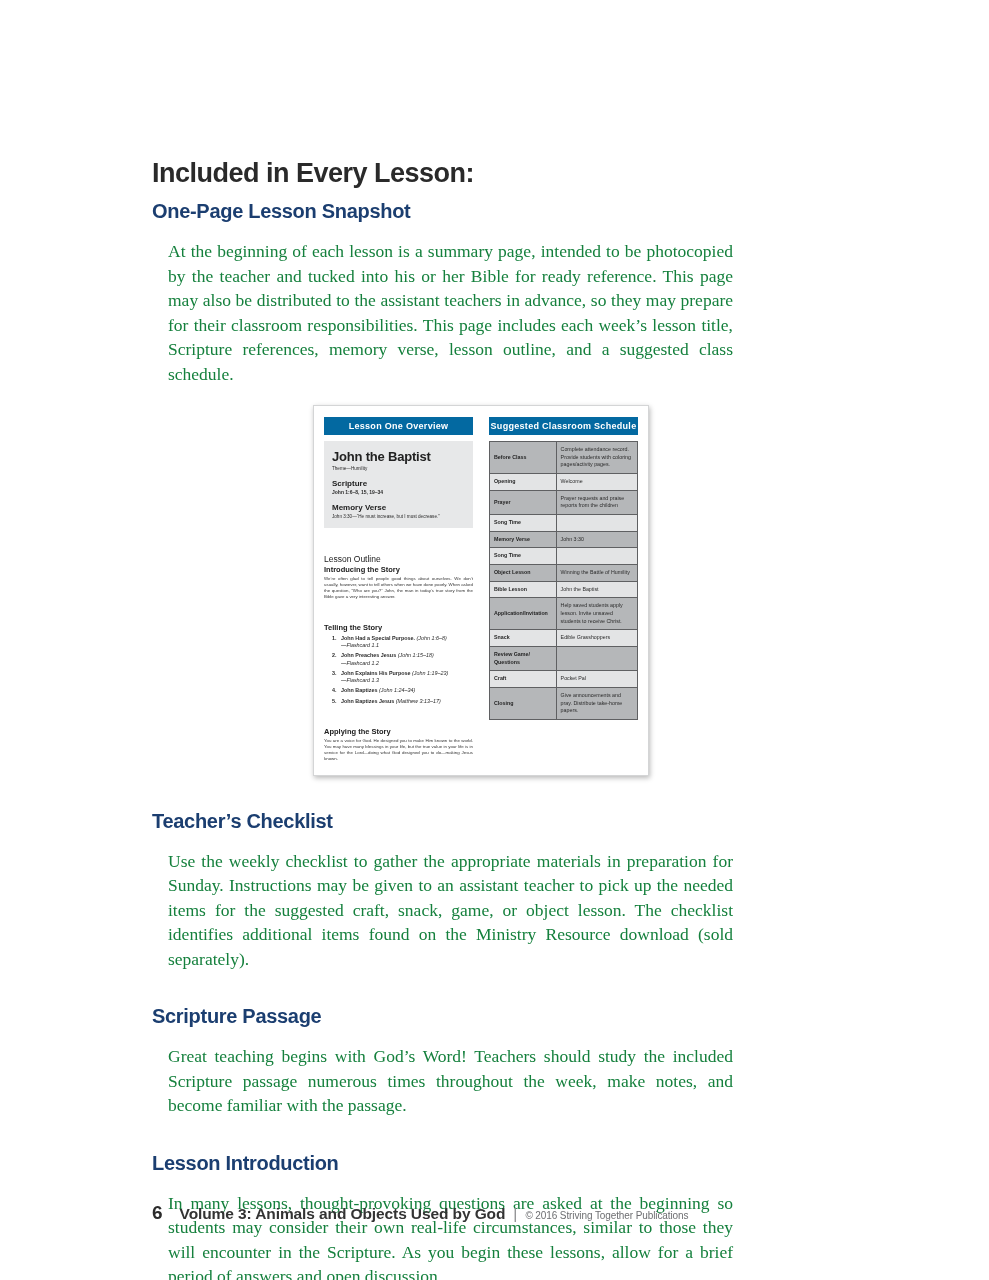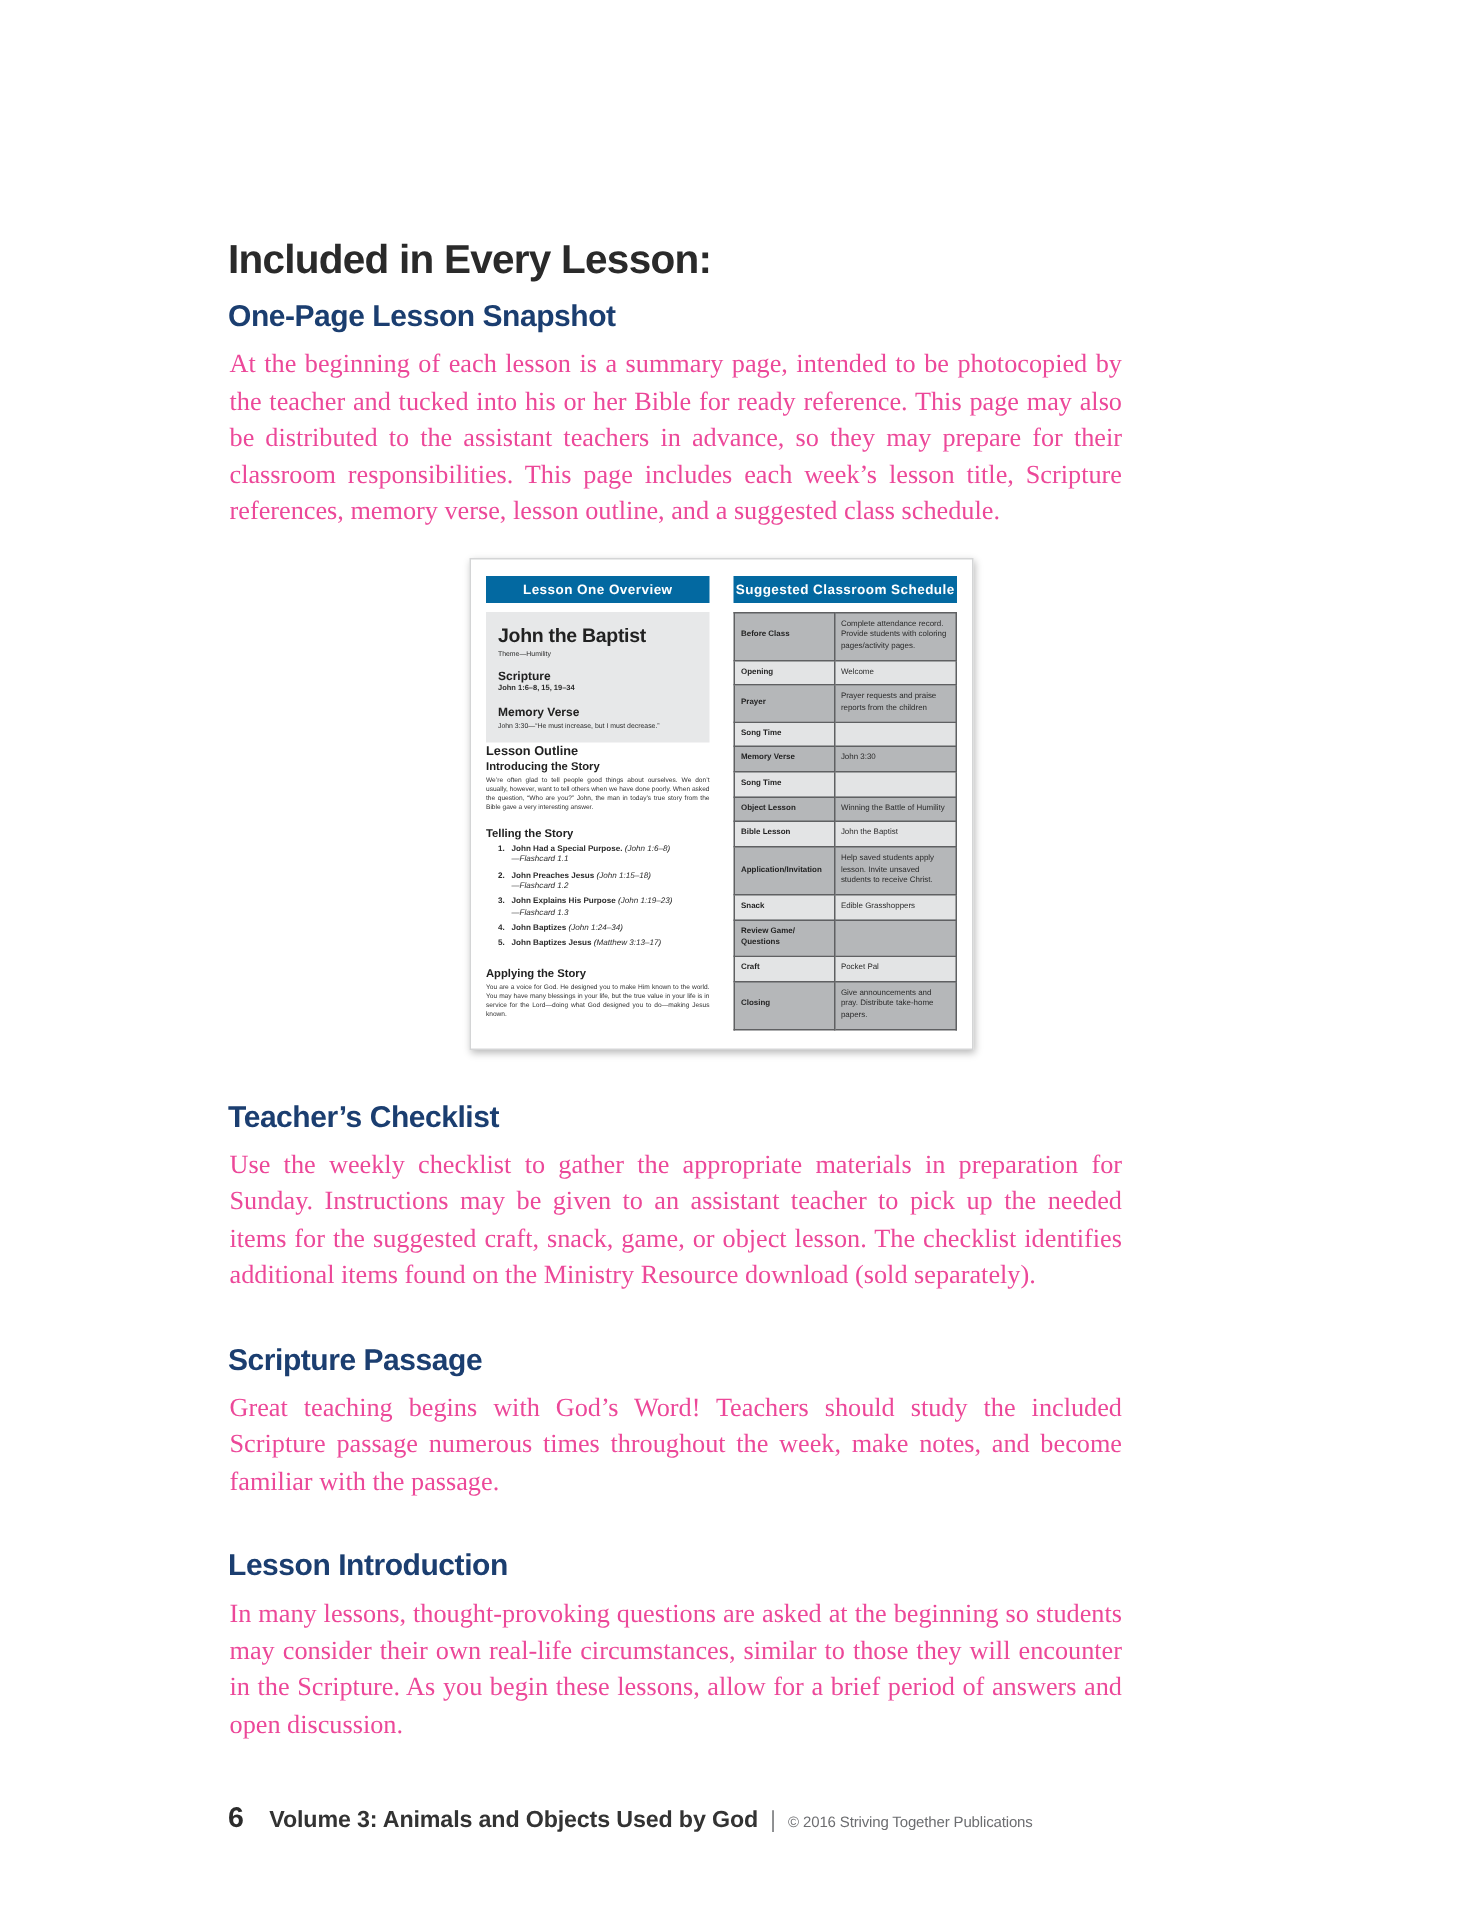--- a/index.html
+++ b/index.html
@@ -21,21 +21,21 @@
   }
   .section-heading {
     font-family: "Liberation Sans", sans-serif;
     font-weight: 700; font-size: 20px; letter-spacing: -0.3px;
     color: #1b3e70; margin: 0 0 7px 0;
   }
   .section { margin: 0; }
   .section + .section { margin-top: 34px; }
   .body-text {
     font-size: 17.5px; line-height: 1.4; text-align: justify;
-    margin: 1px; color: #ec4899;
+    margin: 16px; color: #15803d;
   }
 
   
   .snapshot {
     width: 336px; min-height: 250px;
     margin: 19px 0 0 161px;
     background: #ffffff;
     border: 1px solid #d4d5d6;
     box-shadow: 1px 2px 5px rgba(0,0,0,0.28);
     padding: 11px 10px 12px 10px;
@@ -48,27 +48,27 @@
     background: #0369a1; color: #ffffff;
     font-weight: 700; font-size: 9px; letter-spacing: 0.3px;
     text-align: center; padding: 4px 0;
   }
   .snap-graybox { background: #e7e8e9; margin-top: 6px; padding: 8px 8px 9px 8px; }
   .snap-lesson-title { font-weight: 700; font-size: 13px; color: #212121; letter-spacing: -0.2px; }
   .snap-theme { font-size: 4.6px; margin-top: 2px; color: #2b2b2b; }
   .snap-label { font-weight: 700; font-size: 8px; color: #212121; margin-top: 8px; }
   .snap-sub { font-weight: 700; font-size: 5px; color: #2b2b2b; margin-top: 1px; }
   .snap-sub-plain { font-size: 4.6px; color: #2b2b2b; margin-top: 2px; }
-  .snap-h1 { font-weight: 700; font-size: 8.5px; color: #212121; margin-top: 0; }
+  .snap-h1 { font-weight: 400; font-size: 8.5px; color: #212121; margin-top: 26px; }
   .snap-h2 { font-weight: 700; font-size: 7.5px; color: #212121; margin-top: 1px; }
   .snap-tiny {
     font-size: 4.4px; line-height: 1.4; text-align: justify;
     color: #333333; margin-top: 2px;
   }
-  .snap-h3 { font-weight: 700; font-size: 7.5px; color: #212121; margin-top: 10px; }
+  .snap-h3 { font-weight: 700; font-size: 7.5px; color: #212121; margin-top: 22px; }
   .story-list { margin: 3px 0 0 0; padding: 0 0 0 8px; list-style: none; }
   .story-list li { font-size: 5.4px; line-height: 1.35; margin-top: 3px; color: #2b2b2b; display: flex; }
   .story-num { font-weight: 700; width: 9px; flex: none; }
   .story-body { }
   .story-title { font-weight: 700; }
   .story-ref { font-style: italic; }
   .story-flash { display: block; font-style: italic; }
 
   .sched-table { width: 100%; border-collapse: collapse; margin-top: 6px; }
   .sched-table td {

